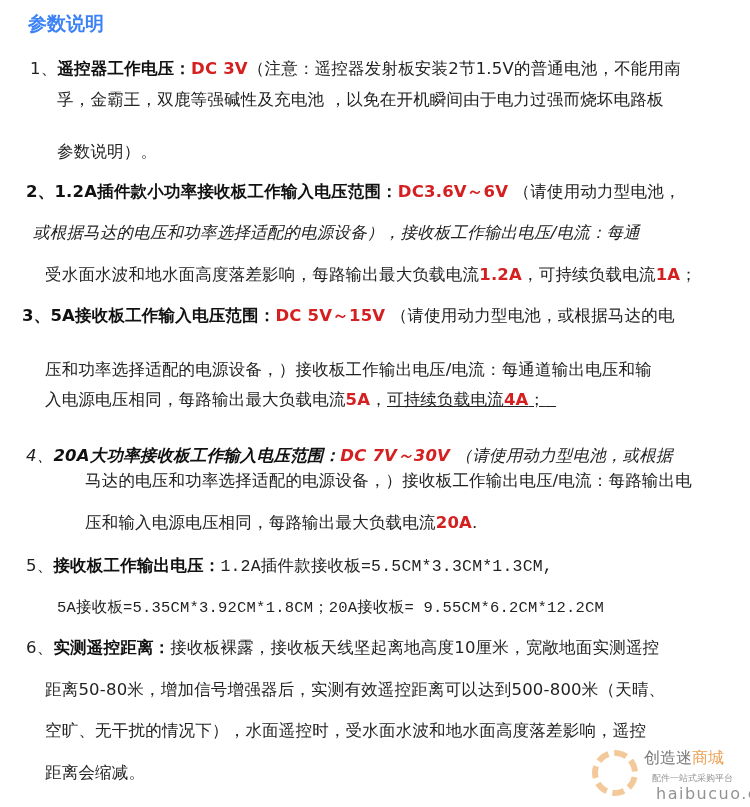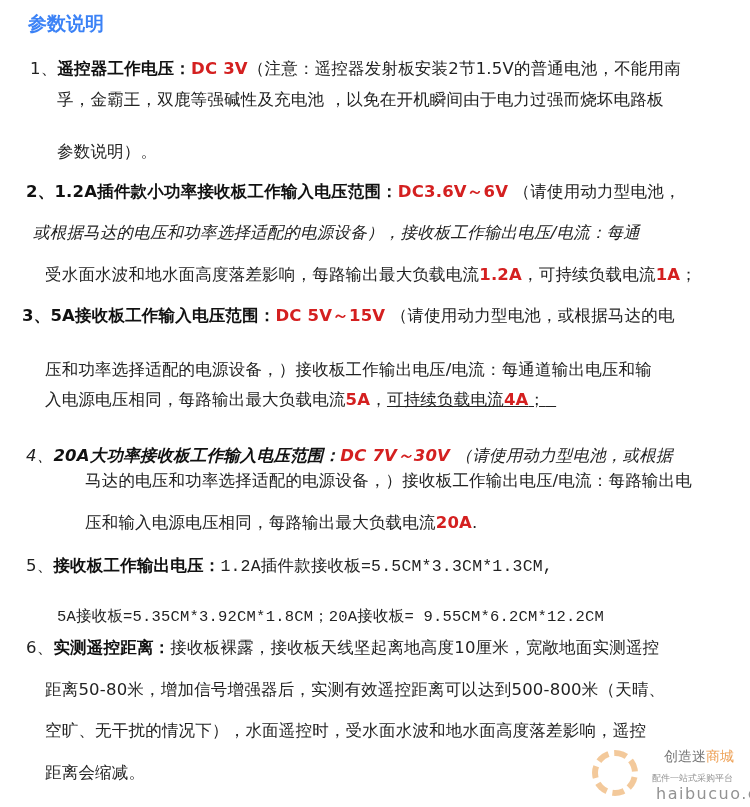--- a/index.html
+++ b/index.html
@@ -20,21 +20,21 @@
   .red { color: #d42020; font-weight: bold; }
   .u { text-decoration: underline; }
   .wm {
     position: absolute; left: 592px; top: 748px; width: 156px; height: 58px;
   }
   .wm .gear {
     position: absolute; left: 0; top: 2px; width: 46px; height: 46px;
     border-radius: 50%; border: 6px dashed #f0b87a; box-sizing: border-box; opacity: .75;
   }
   .wm .brand {
-    position: absolute; left: 72px; top: 0px; font-size: 14px; color: #555; opacity: .8;
+    position: absolute; left: 52px; top: 0px; font-size: 16px; color: #555; opacity: .8;
   }
   .wm .brand .acc { color: #e98a2c; }
   .wm .sub { position: absolute; left: 60px; top: 24px; font-size: 9px; color: #666; opacity: .7; font-family: Liberation Mono, monospace; }
   .wm .url {
     position: absolute; left: 64px; top: 36px; font-size: 16px; color: #777;
     letter-spacing: 1.5px; opacity: .8;
   }
 </style>
 </head>
 <body>
@@ -67,21 +67,21 @@
   <span>4、</span><span class="b">20A大功率接收板工作输入电压范围：</span><span class="red">DC 7V～30V</span><span> （请使用动力型电池，或根据</span>
 </div>
 <div class="line" style="left:45px; top:470px;margin-left:40px;">马达的电压和功率选择适配的电源设备，）接收板工作输出电压/电流：每路输出电</div>
 <div class="line" style="left:45px; top:512px;margin-left:40px;">
   <span>压和输入电源电压相同，每路输出最大负载电流</span><span class="red">20A</span><span>.</span>
 </div>
 
 <div class="line" style="left:26px; top:555px;">
   <span>5、</span><span class="b">接收板工作输出电压：</span><span style="font-family:'Liberation Mono','DejaVu Sans Mono',monospace;">1.2A插件款接收板=5.5CM*3.3CM*1.3CM,</span>
 </div>
-<div class="line" style="left:57px; top:597px; font-family:'Liberation Mono','DejaVu Sans Mono',monospace; font-size:15.5px;margin-top:9px;">5A接收板=5.35CM*3.92CM*1.8CM；20A接收板= 9.55CM*6.2CM*12.2CM</div>
+<div class="line" style="left:57px; top:597px; font-family:'Liberation Mono','DejaVu Sans Mono',monospace; font-size:15.5px;">5A接收板=5.35CM*3.92CM*1.8CM；20A接收板= 9.55CM*6.2CM*12.2CM</div>
 
 <div class="line" style="left:26px; top:637px;">
   <span>6、</span><span class="b">实测遥控距离：</span><span>接收板裸露，接收板天线坚起离地高度10厘米，宽敞地面实测遥控</span>
 </div>
 <div class="line" style="left:45px; top:679px;">距离50-80米，增加信号增强器后，实测有效遥控距离可以达到500-800米（天晴、</div>
 <div class="line" style="left:45px; top:720px;">空旷、无干扰的情况下），水面遥控时，受水面水波和地水面高度落差影响，遥控</div>
 <div class="line" style="left:45px; top:762px;">距离会缩减。</div>
 
 <div class="wm">
   <div class="gear"></div>

